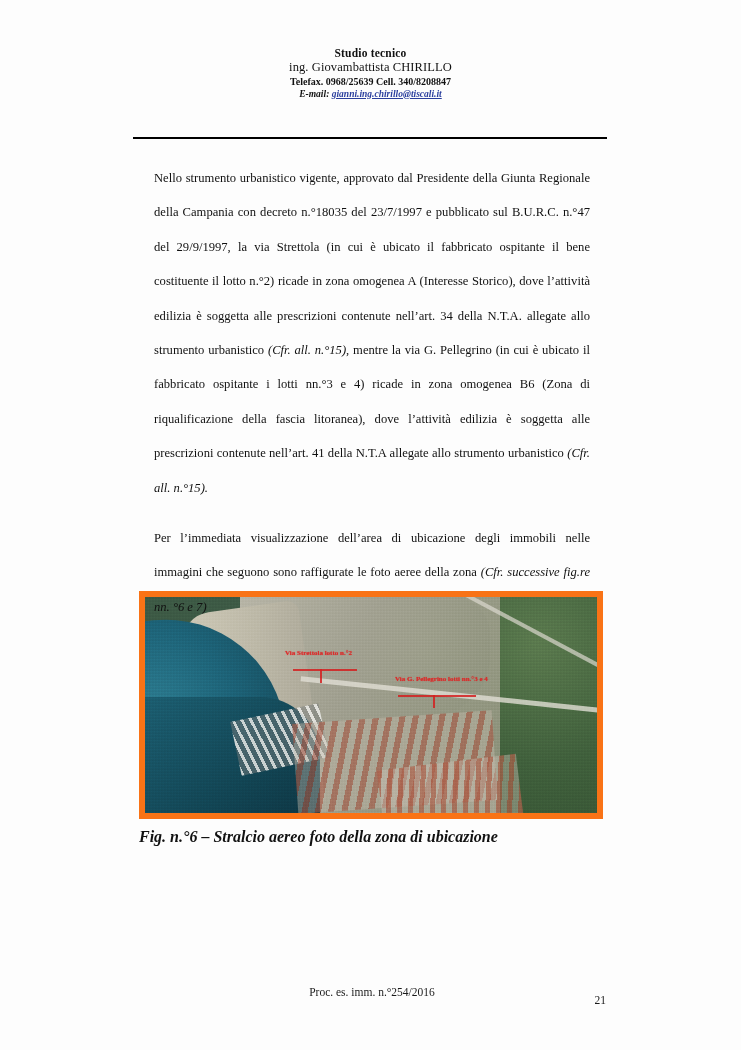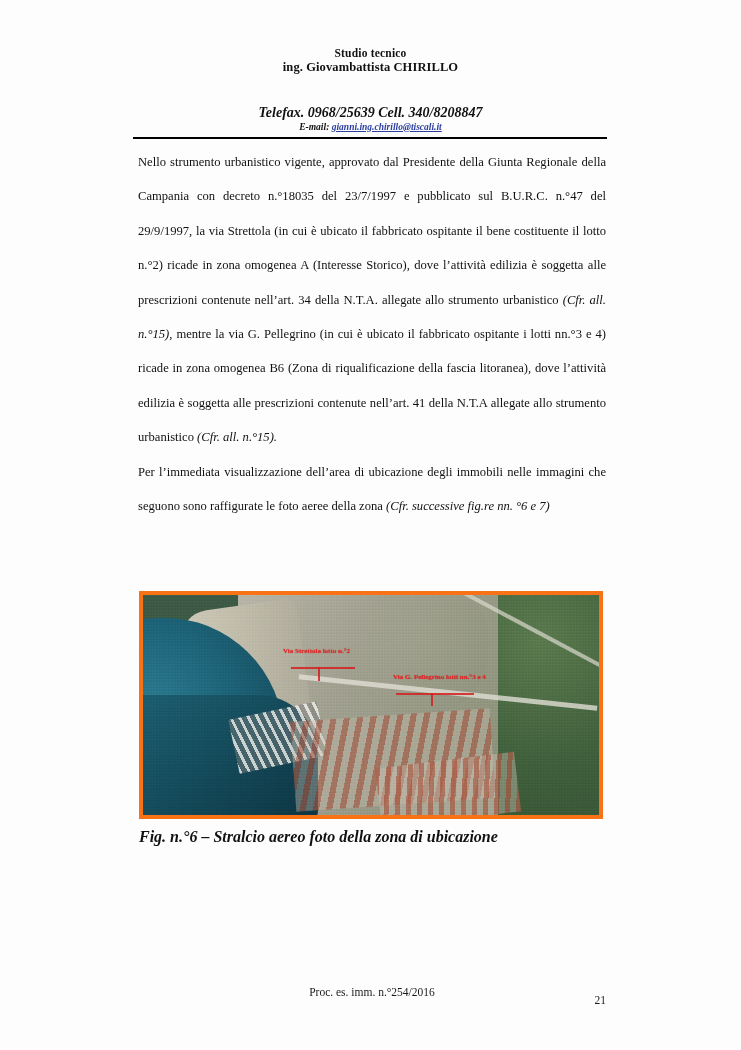--- a/index.html
+++ b/index.html
@@ -25,29 +25,27 @@
     width: 741px;
     text-align: center;
     line-height: 1.25;
   }
   .lh-line1 {
     font-weight: bold;
     font-size: 11.5px;
     letter-spacing: .2px;
   }
   .lh-line2 {
-    font-weight: bold;
+    font-weight: normal;
     font-size: 12.5px;
     letter-spacing: .1px;
   }
   .lh-line3 {
     font-weight: bold;
-    font-style: italic;
-    font-size: 14px;
-    margin-top: 28px;
+    font-size: 10px;
   }
   .lh-line4, .lh-line5 {
     font-weight: bold;
     font-style: italic;
     font-size: 9.5px;
   }
   .lh-label { color: #111; }
   .lh-mail {
     color: #2b3f9e;
     text-decoration: underline;
@@ -70,21 +68,21 @@
     position: absolute;
     left: 138px;
     top: 145px;
     width: 468px;
     font-size: 12.6px;
     line-height: 34.4px;
     text-align: justify;
     text-justify: inter-word;
     z-index: 3;
   }
-  .body-text p { margin: 0; }
+  .body-text p { margin: 16px; }
   .body-text .it { font-style: italic; }
 
   
   .watermark {
     position: absolute;
     left: 120px;
     top: 506px;
     width: 500px;
     height: 70px;
     font-family: "Liberation Sans", sans-serif;
@@ -98,21 +96,21 @@
     pointer-events: none;
   }
 
   
   .photo-frame {
     position: absolute;
     left: 139px;
     top: 591px;
     width: 464px;
     height: 228px;
-    border: 4px solid #f97316;
+    border: 6px solid #f97316;
     box-sizing: border-box;
     overflow: hidden;
     background: #3d5a45;
     z-index: 2;
   }
   .photo {
     position: absolute;
     inset: 0;
     overflow: hidden;
   }

